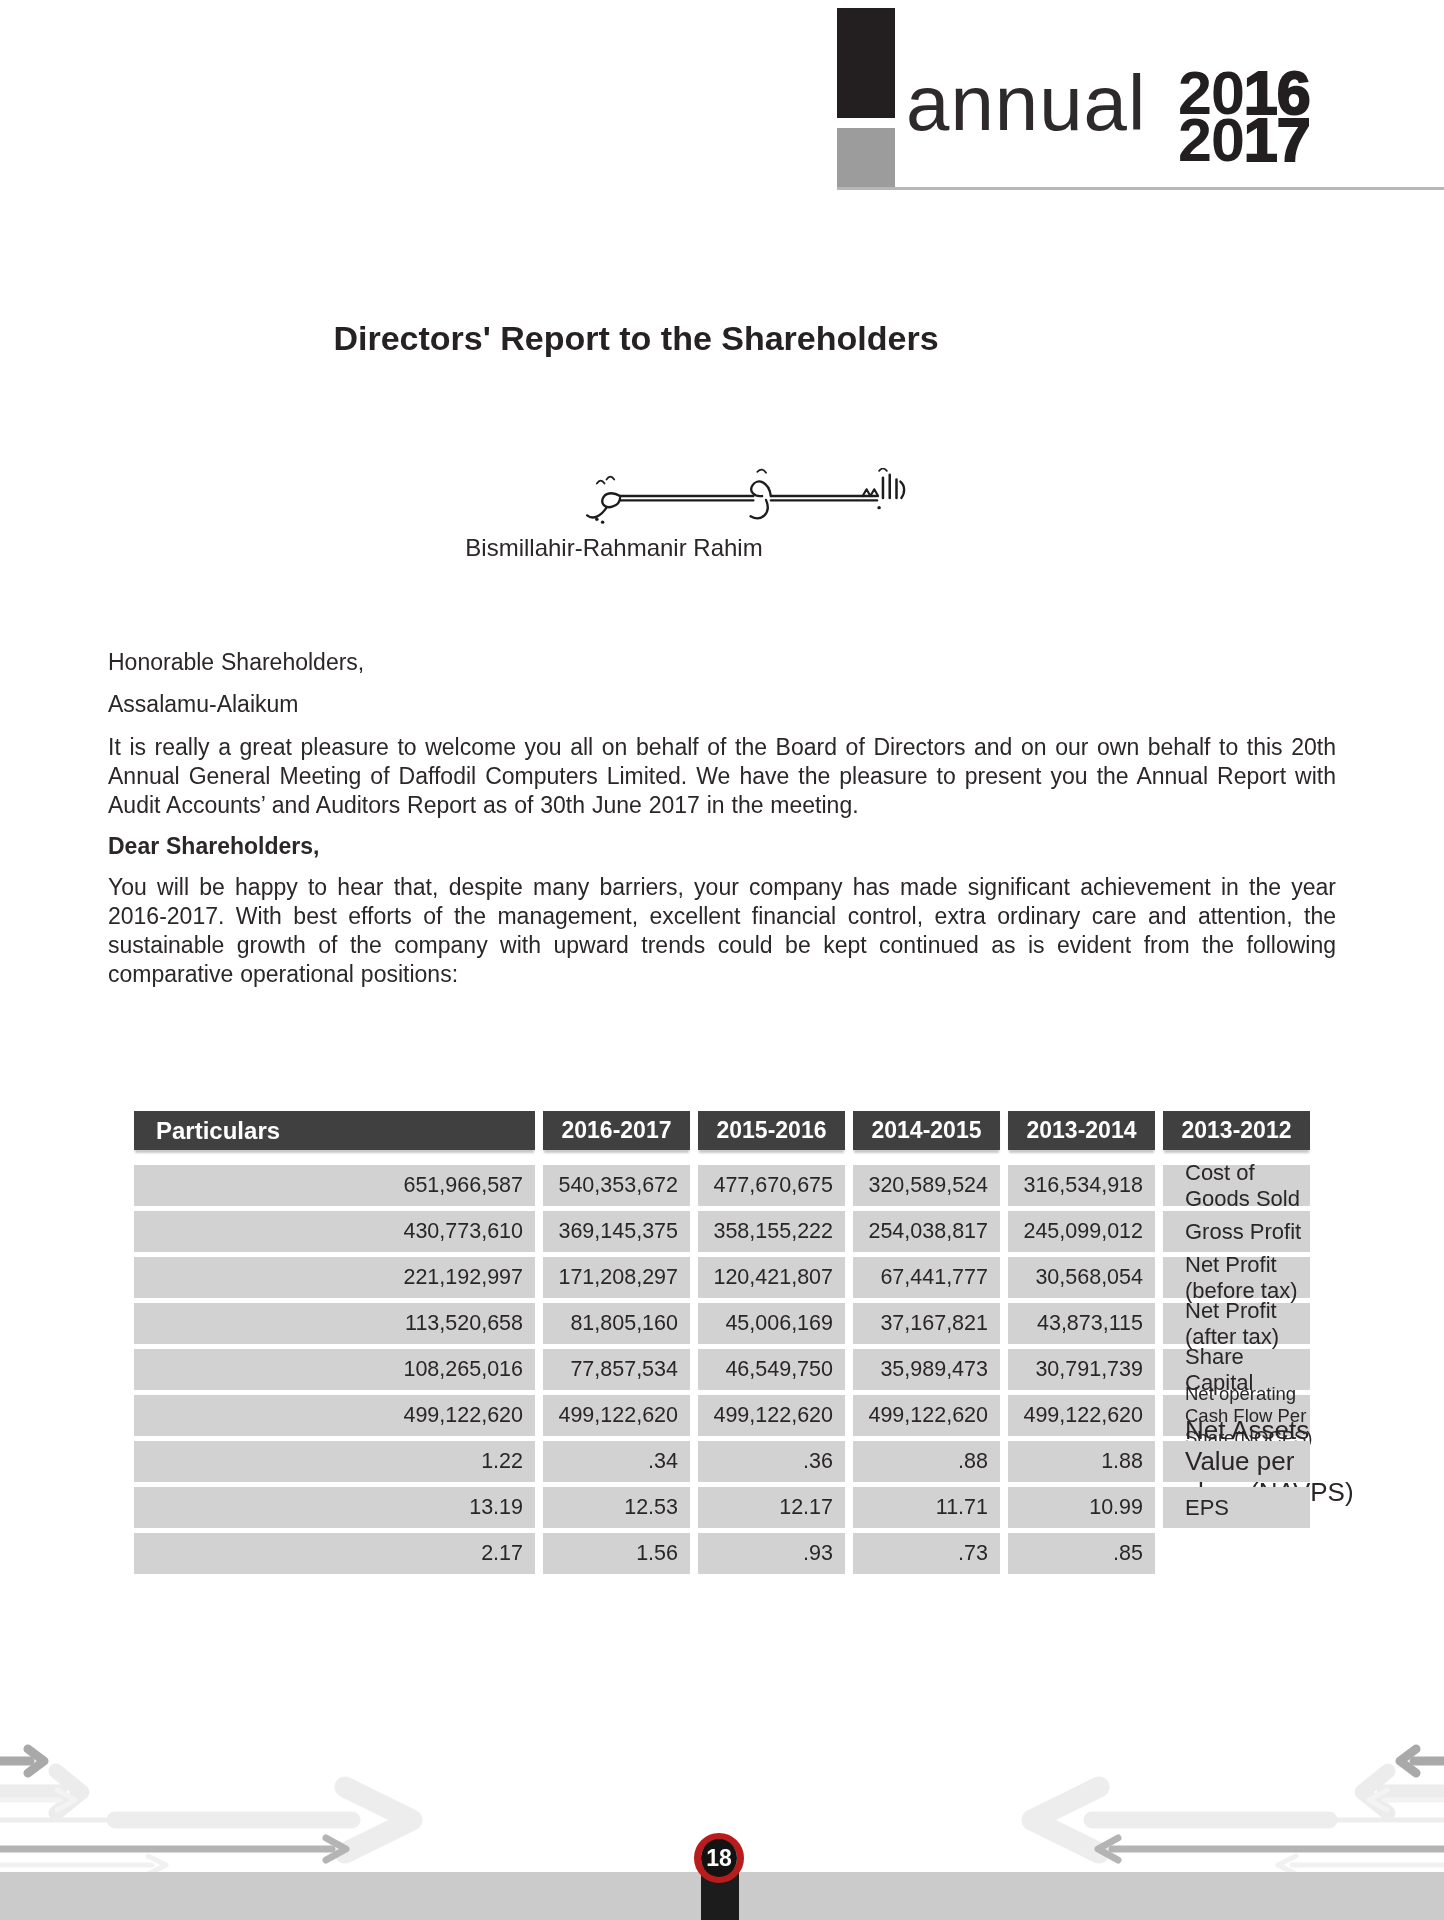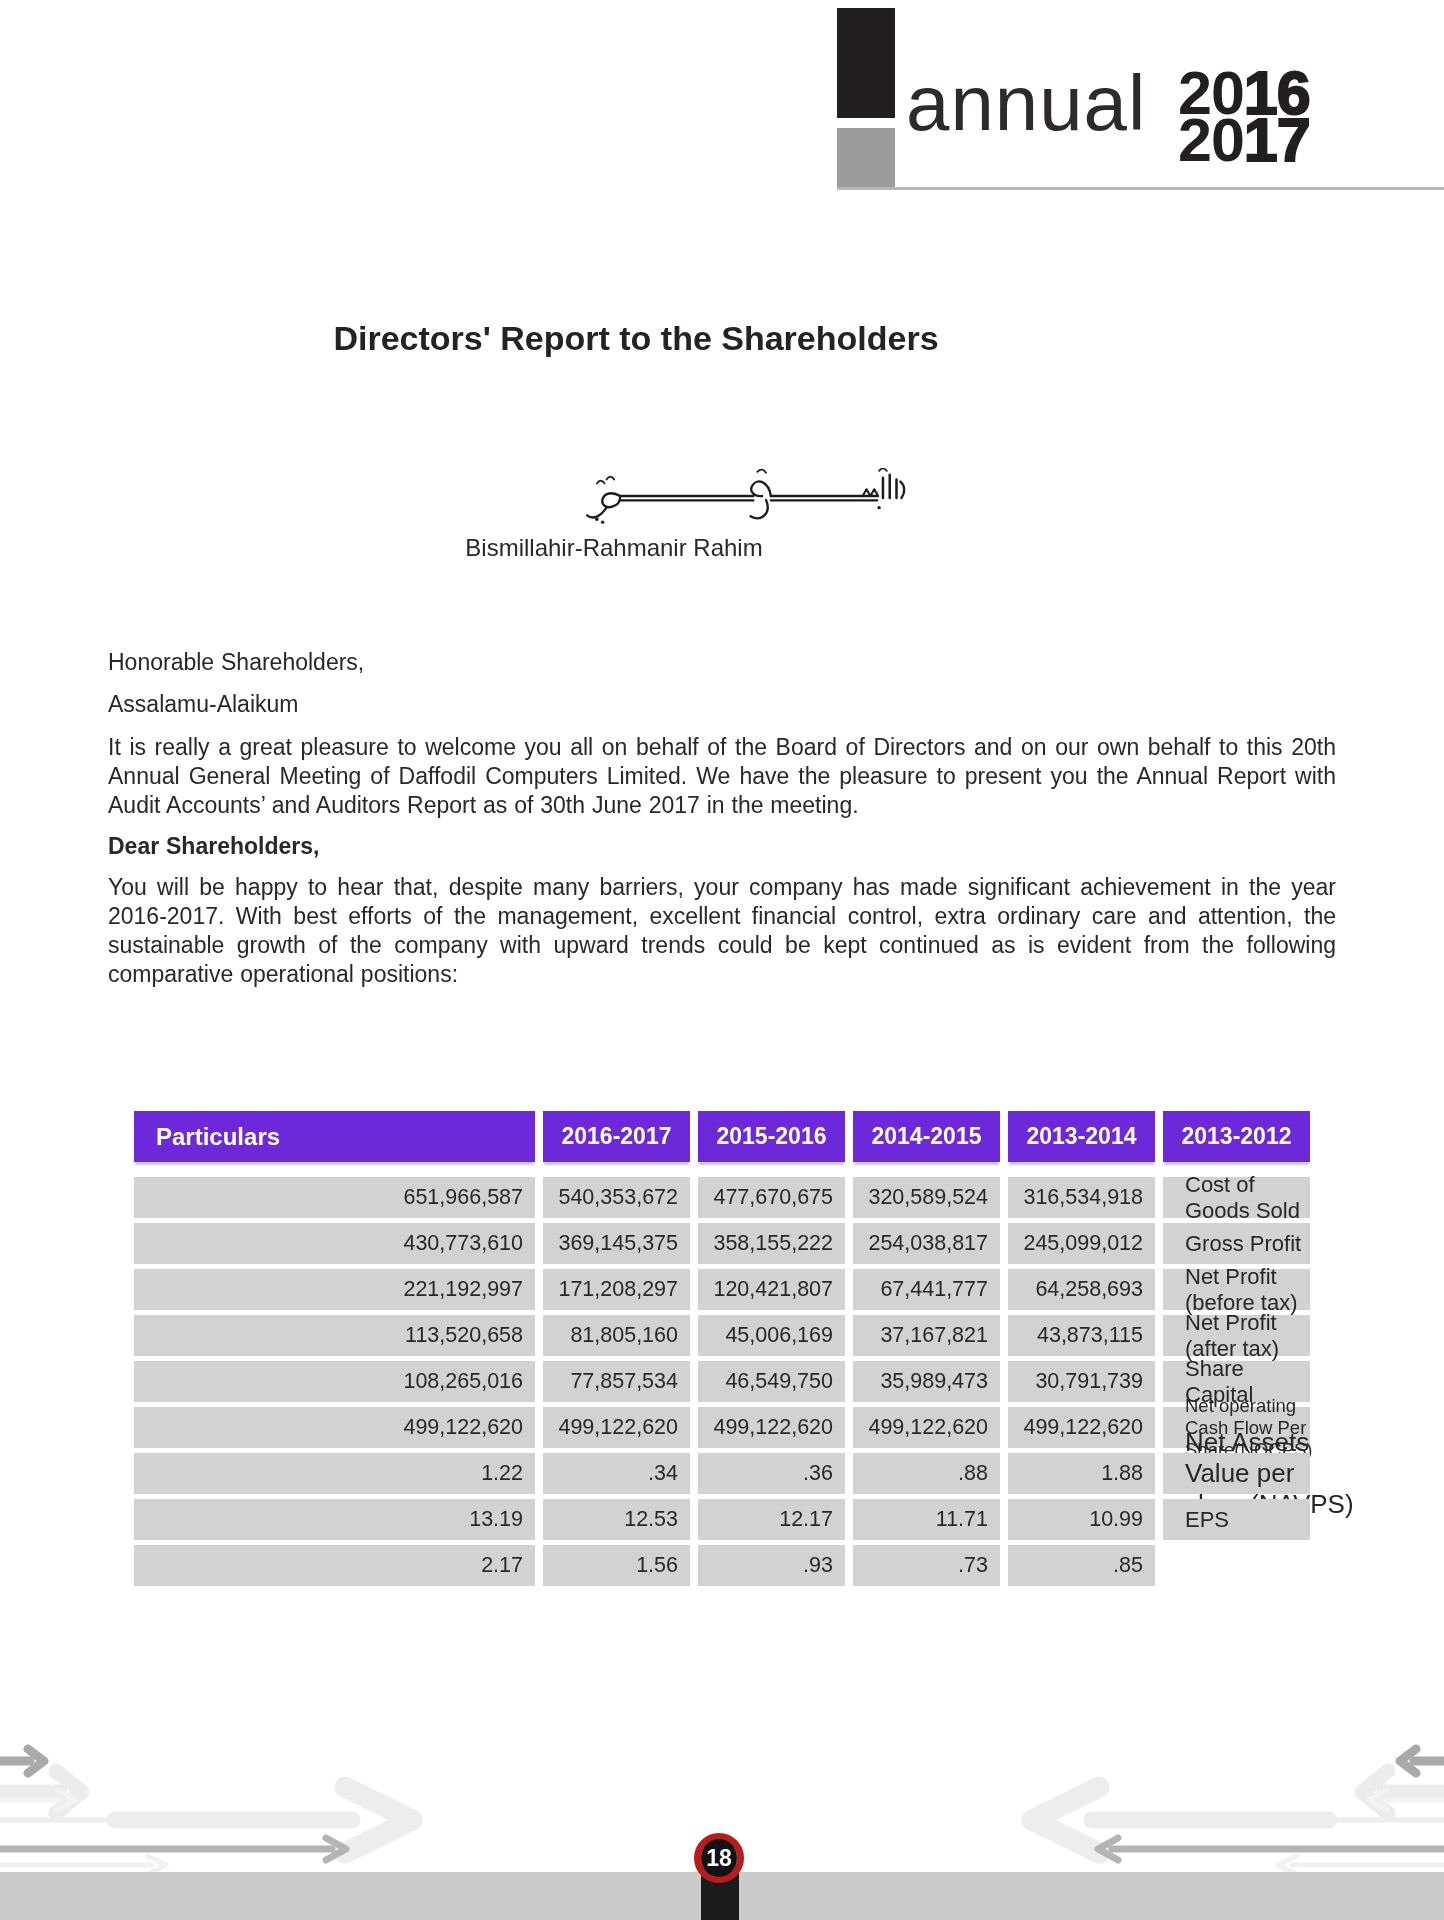--- a/index.html
+++ b/index.html
@@ -33,21 +33,21 @@
     word-spacing:0.5px;color:#2b2728;}
   .letter .salutation{margin:0 0 13px 0;}
   .letter .salutation2{margin:0 0 14px 0;}
   .letter p.body{margin:0 0 12px 0;text-align:justify;}
   .letter .dear{margin:0 0 12px 0;font-weight:700;}
 
   
   .fin-table{left:134px;top:1111px;width:1176px;}
   .tgrid{display:grid;grid-template-columns:401px repeat(5,147px);column-gap:8px;}
   .tbody{row-gap:5px;margin-top:15px;}
-  .hcell{height:51px;background:#6d28d9;color:#ffffff;font-weight:700;font-size:23px;
+  .hcell{height:39px;background:#404040;color:#ffffff;font-weight:700;font-size:23px;
     display:flex;align-items:center;justify-content:center;
     box-shadow:0 4px 2px -1px #c9c9c9;}
   .hcell.first{justify-content:flex-start;padding-left:22px;font-size:24px;box-sizing:border-box;}
   .cell{height:41px;background:#d2d2d2;display:flex;align-items:center;box-sizing:border-box;
     color:#2a2627;}
   .cell.label{padding-left:22px;font-size:22px;}
   .cell.label.small{font-size:18.5px;}
   .cell.label.mid{font-size:26px;}
   .cell.value{justify-content:flex-end;padding-right:12px;font-size:21.5px;}
 
@@ -126,21 +126,21 @@
       <div class="cell value">369,145,375</div>
       <div class="cell value">358,155,222</div>
       <div class="cell value">254,038,817</div>
       <div class="cell value">245,099,012</div>
 
       <div class="cell label">Gross Profit</div>
       <div class="cell value">221,192,997</div>
       <div class="cell value">171,208,297</div>
       <div class="cell value">120,421,807</div>
       <div class="cell value">67,441,777</div>
-      <div class="cell value">64,258,693</div>
+      <div class="cell value">30,568,054</div>
 
       <div class="cell label">Net Profit (before tax)</div>
       <div class="cell value">113,520,658</div>
       <div class="cell value">81,805,160</div>
       <div class="cell value">45,006,169</div>
       <div class="cell value">37,167,821</div>
       <div class="cell value">43,873,115</div>
 
       <div class="cell label">Net Profit (after tax)</div>
       <div class="cell value">108,265,016</div>

